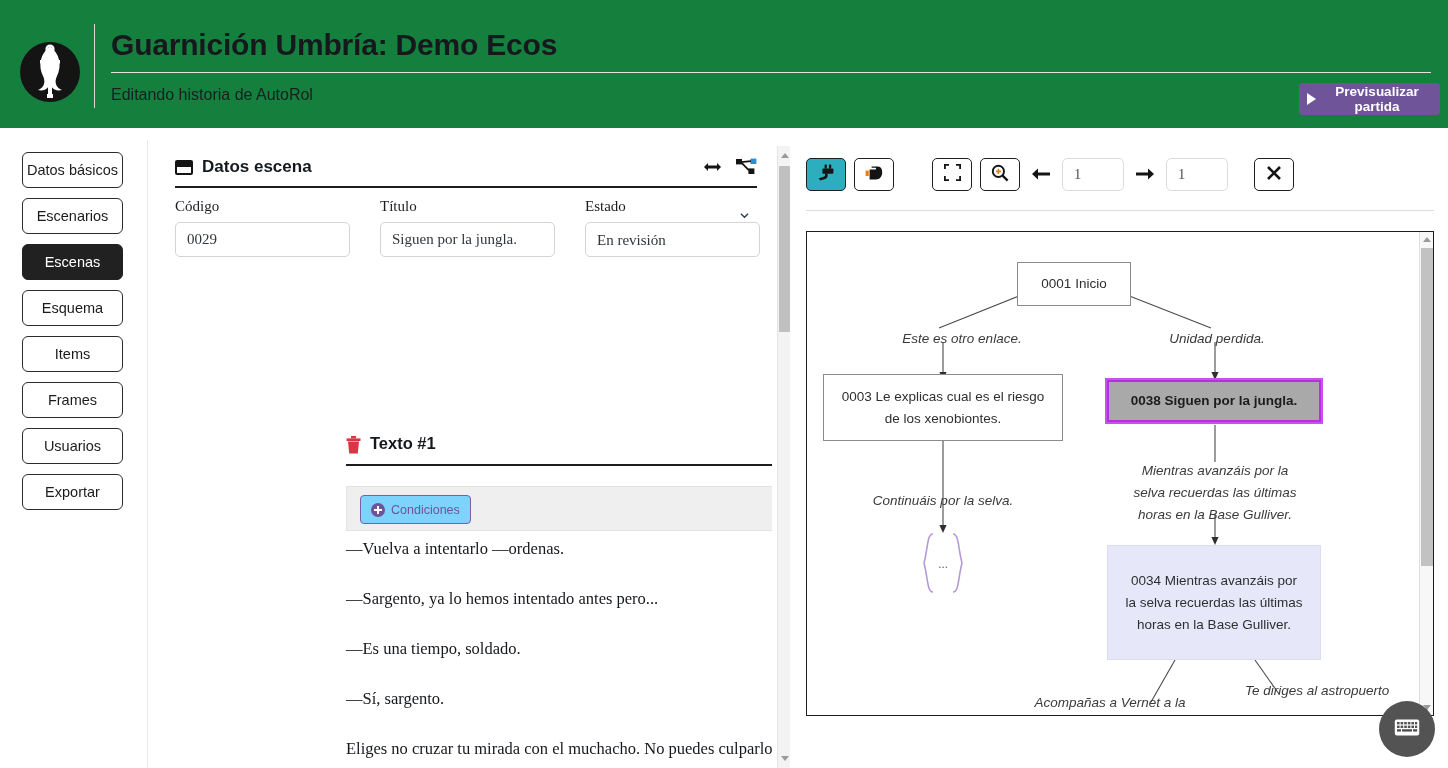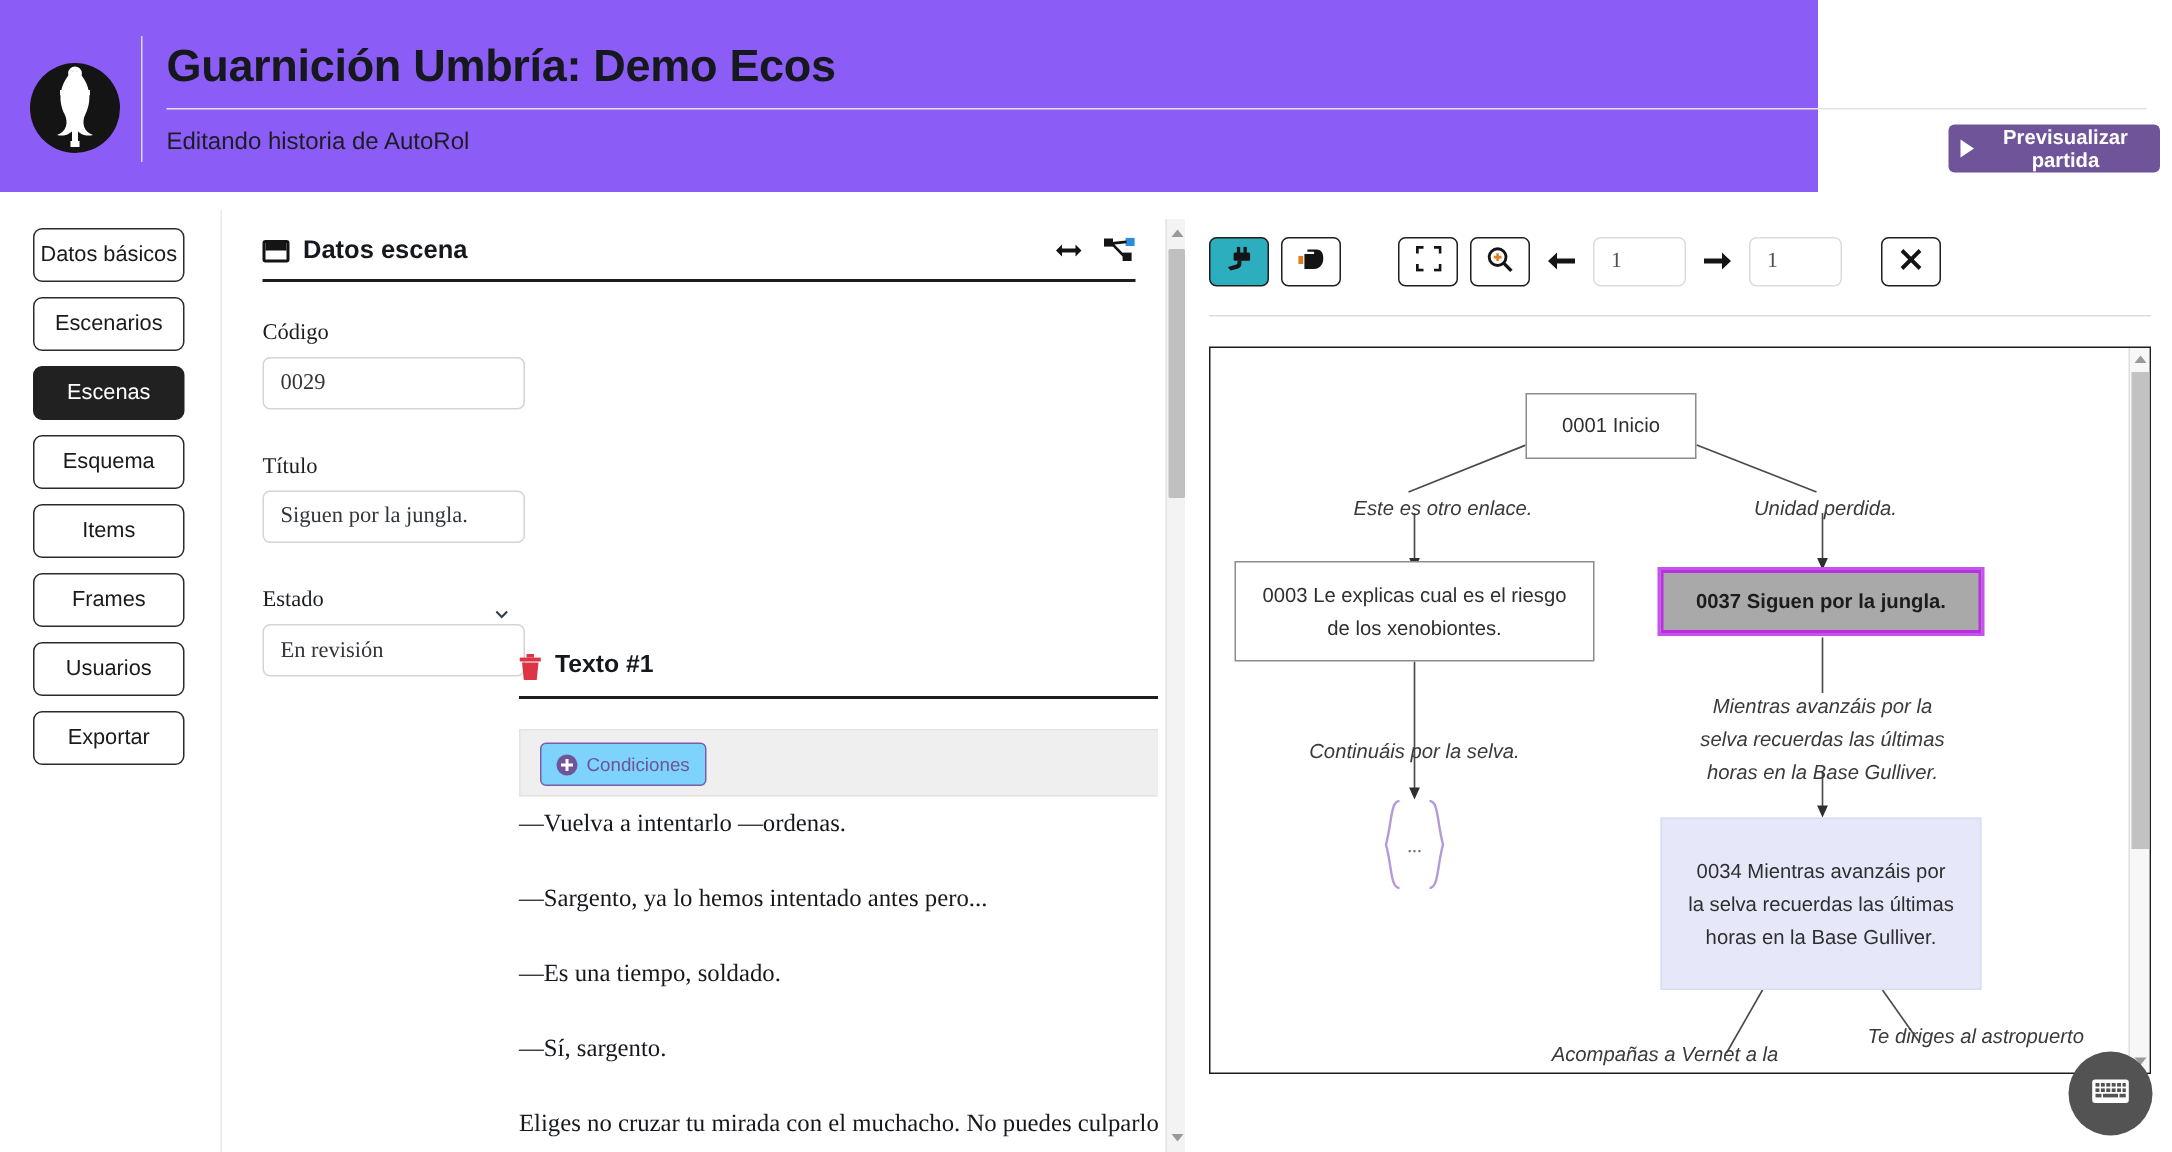--- a/index.html
+++ b/index.html
@@ -7,22 +7,22 @@
     margin: 0; padding: 0;
     width: 1448px; height: 768px;
     overflow: hidden;
     background: #ffffff;
     font-family: "Liberation Sans", sans-serif;
   }
   .app { position: relative; width: 1448px; height: 768px; }
 
   
   .header {
-    position: absolute; left: 0; top: 0; width: 1212px; height: 128px;
-    background: #8b5cf6;
+    position: absolute; left: 0; top: 0; width: 1448px; height: 128px;
+    background: #15803d;
   }
   .logo-wrap {
     position: absolute; left: 18px; top: 36px; width: 64px; height: 72px;
   }
   .logo-svg { display:block; }
   .header-divider {
     position: absolute; left: 94px; top: 24px; width: 1px; height: 84px;
     background: #d8d8d8;
   }
   .header-title {
@@ -93,22 +93,22 @@
     content: ""; position: absolute; left: 0; top: 0; right: 0; height: 5px;
     background: #141414;
   }
   .head-icons { position: absolute; right: 0; top: 6px; display: flex; gap: 14px; align-items: center;}
   .panel-rule {
     position: absolute; left: 15px; top: 40px; width: 582px; height: 2px;
     background: #1d1d1d;
   }
 
   .form-row {
-    position: absolute; left: 15px; top: 68px; width: 588px;
-    display: flex; gap: 30px; flex-direction: column;
+    position: absolute; left: 15px; top: 52px; width: 588px;
+    display: flex; gap: 30px;
   }
   .field { width: 175px; }
   .field-label { font-size: 15px; color: #1a1d21; margin-bottom: 7px; font-family: "Liberation Serif", serif; }
   .field input, .field select {
     width: 100%; height: 35px; border: 1px solid #d4d4d4; border-radius: 5px;
     padding: 0 11px; font-family: "Liberation Serif", serif; font-size: 15px;
     color: #31363b; background: #ffffff; outline: none;
   }
   .field select { appearance: none; -webkit-appearance: none; padding-right: 14px; }
   .sel-wrap { position: relative; }
@@ -448,21 +448,21 @@
         </svg>
 
         <div class="node plain" style="left:210px; top:30px; width:114px; height:44px;">0001 Inicio</div>
 
         <div class="edge-label" style="left:60px; top:96px; width:190px;">Este es otro enlace.</div>
 
         <div class="edge-label" style="left:330px; top:96px; width:160px;">Unidad perdida.</div>
 
         <div class="node plain" style="left:16px; top:142px; width:240px; height:67px; padding:0 12px;">0003 Le explicas cual es el riesgo de los xenobiontes.</div>
 
-        <div class="node selected" style="left:300px; top:148px; width:214px; height:42px;">0037 Siguen por la jungla.</div>
+        <div class="node selected" style="left:300px; top:148px; width:214px; height:42px;">0038 Siguen por la jungla.</div>
 
         <div class="edge-label" style="left:40px; top:258px; width:192px;">Continuáis por la selva.</div>
 
         <div class="edge-label" style="left:318px; top:228px; width:180px;">Mientras avanzáis por la selva recuerdas las últimas horas en la Base Gulliver.</div>
 
         <div class="brace" style="left:112px; top:300px; width:48px; height:62px;">
           <svg width="48" height="62" viewBox="0 0 48 62">
             <path d="M14 2 C8 2, 9 16, 5 31 C9 46, 8 60, 14 60" stroke="#b49ad8" stroke-width="1.6" fill="none"></path>
             <path d="M34 2 C40 2, 39 16, 43 31 C39 46, 40 60, 34 60" stroke="#b49ad8" stroke-width="1.6" fill="none"></path>
             <text x="24" y="36" text-anchor="middle" font-family="Liberation Serif, serif" font-size="13" fill="#6b6b6b">...</text>

